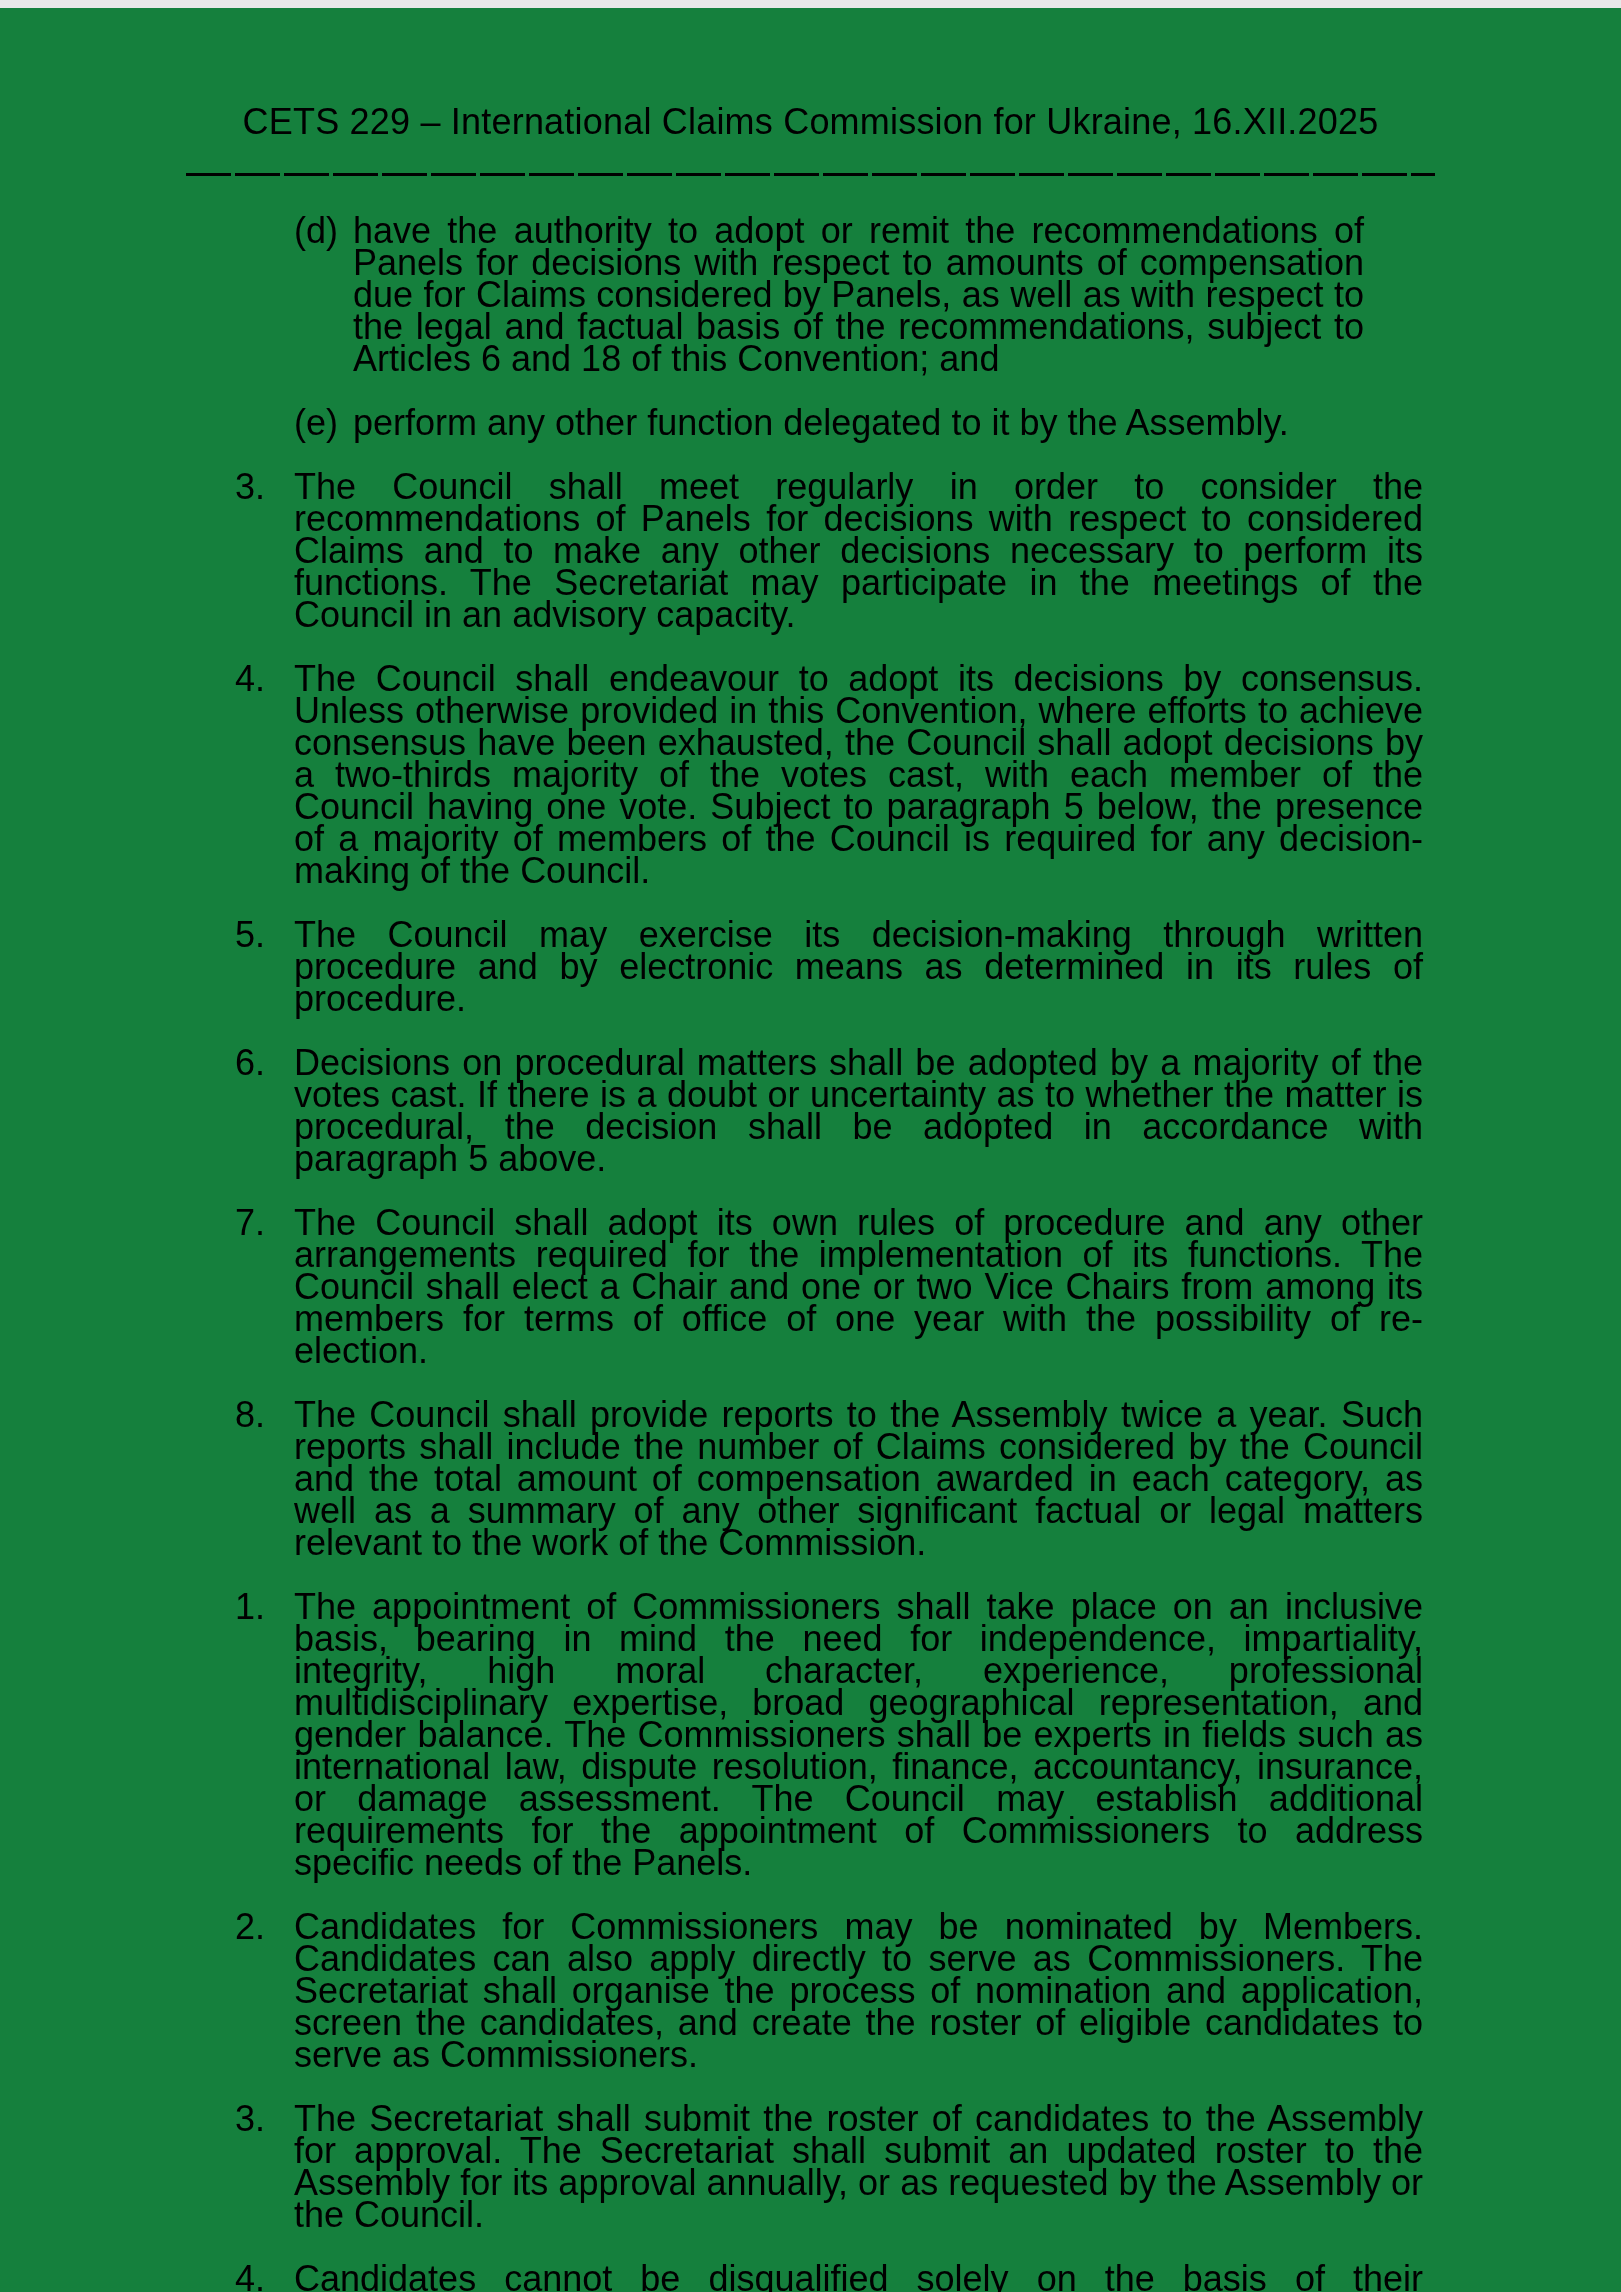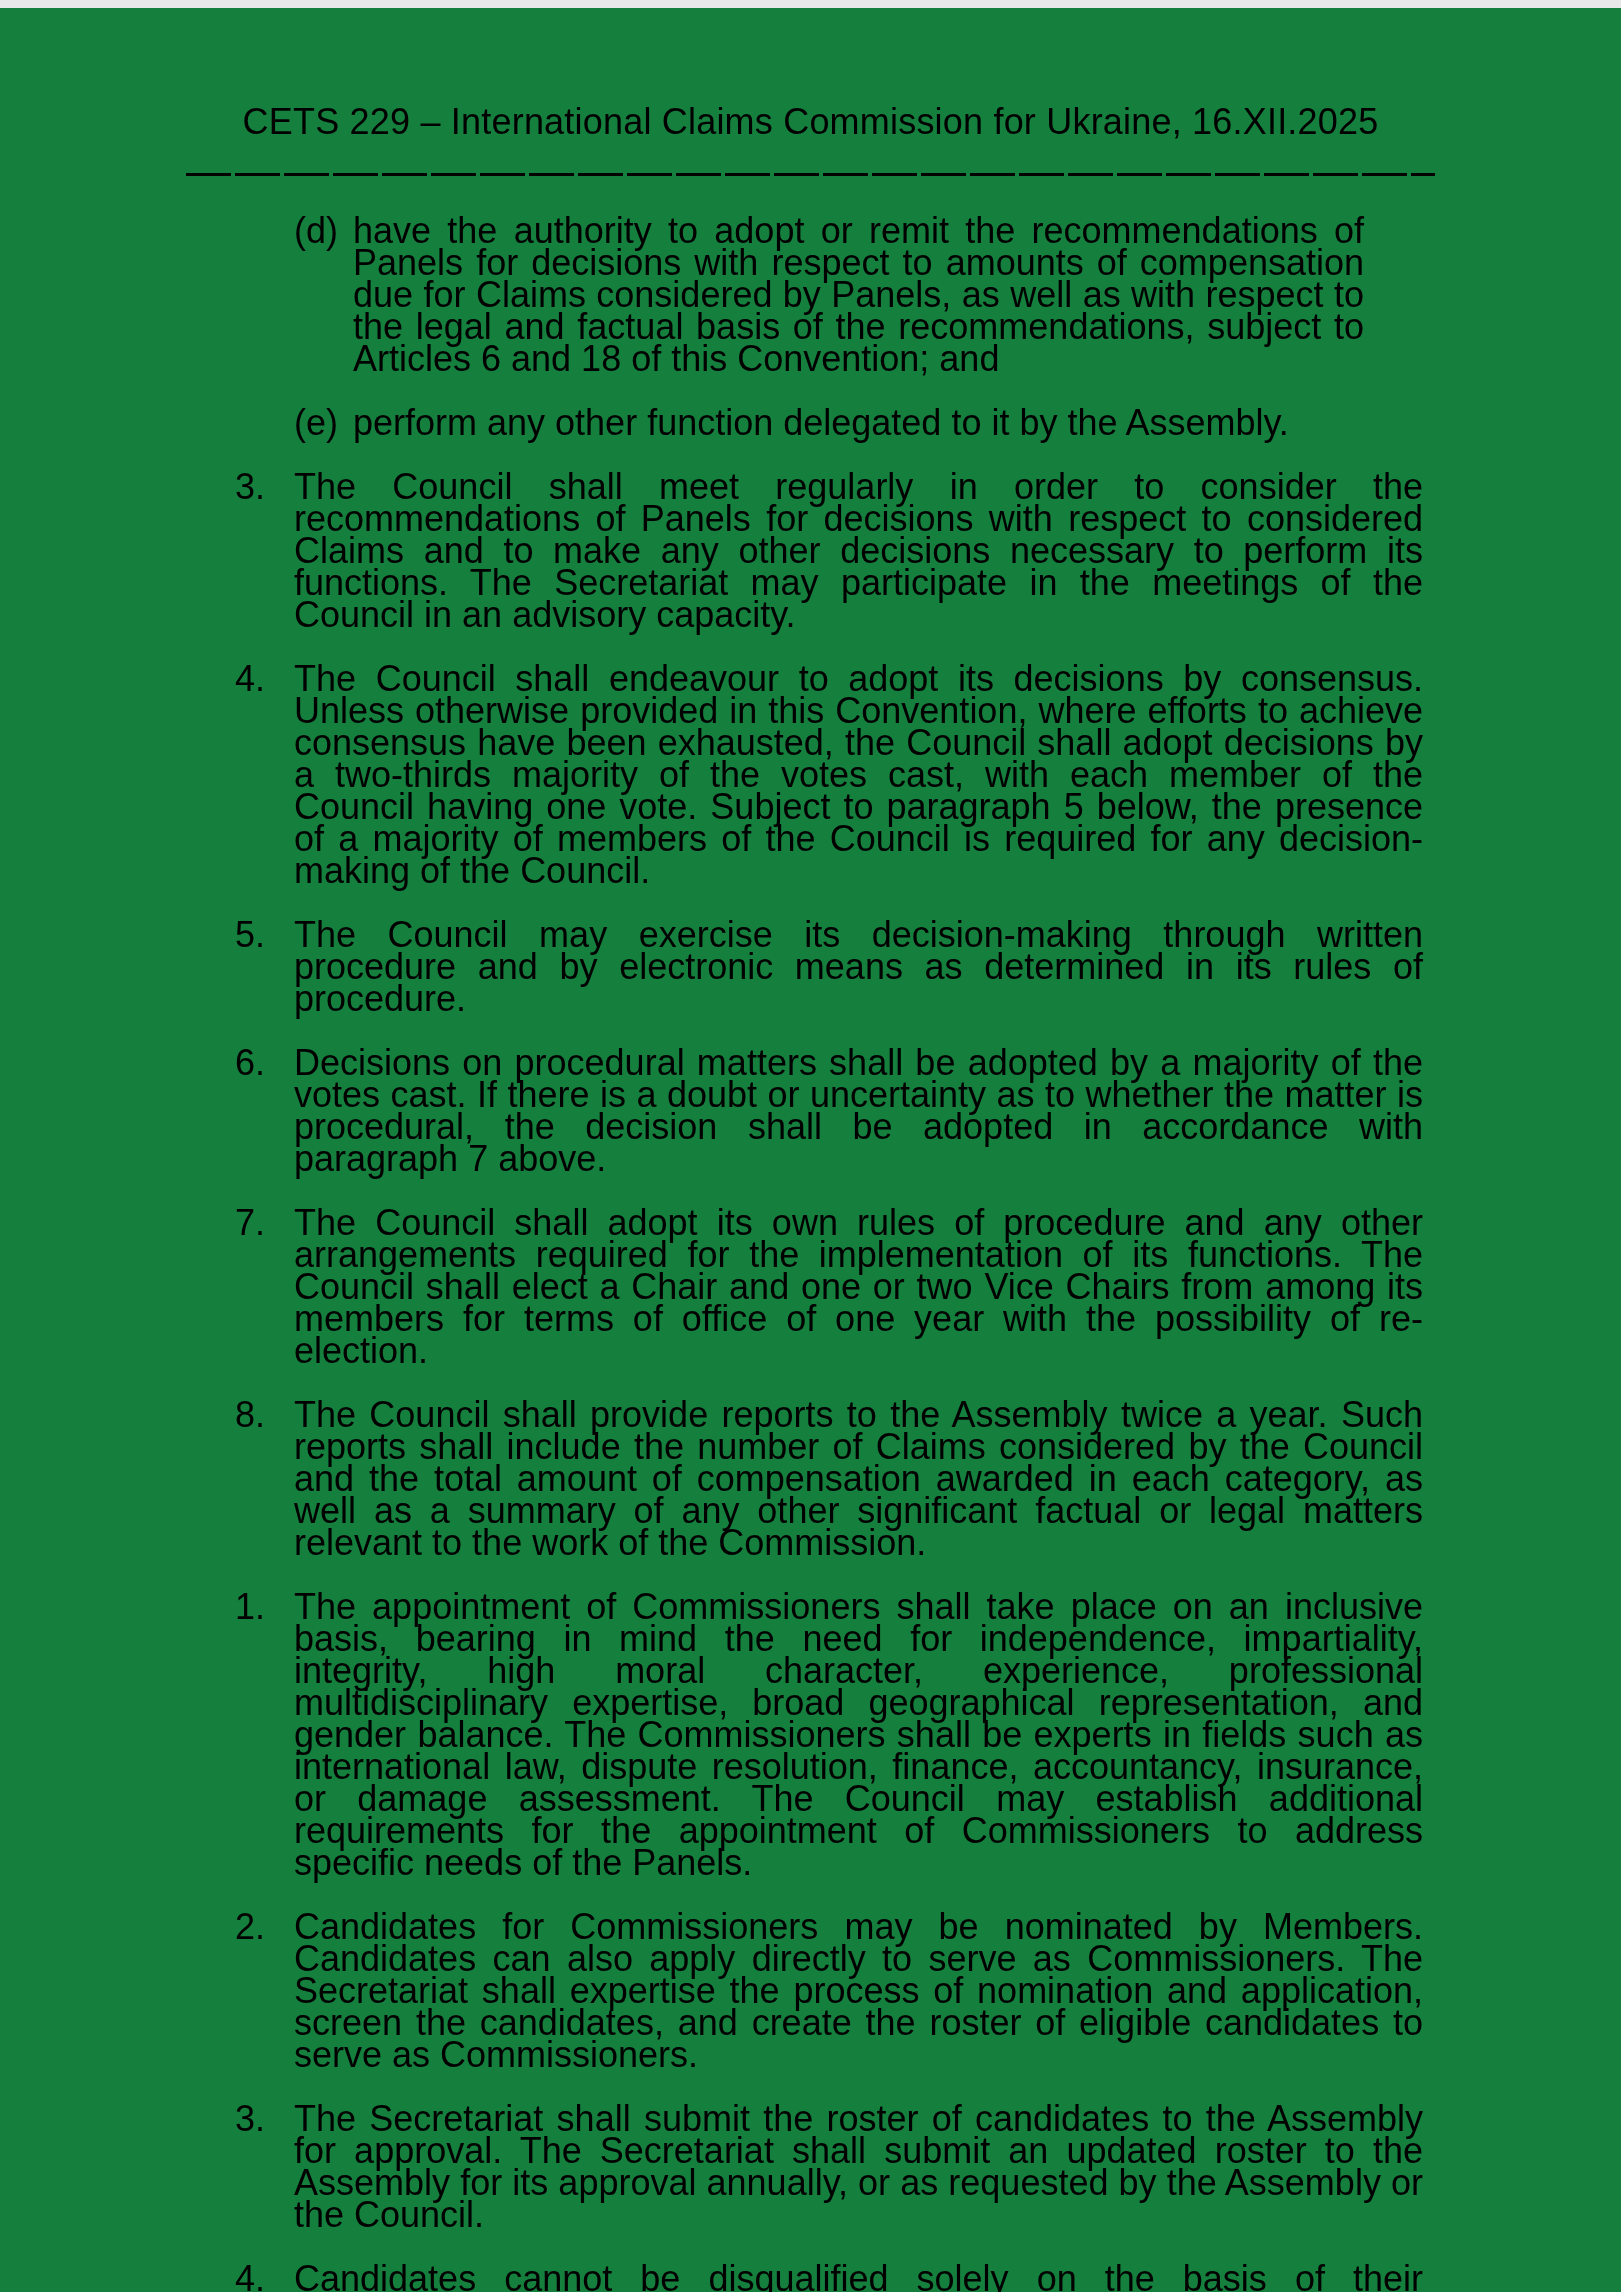--- a/index.html
+++ b/index.html
@@ -96,42 +96,42 @@
       <span class="body">The Council shall endeavour to adopt its decisions by consensus. Unless otherwise provided in this Convention, where efforts to achieve consensus have been exhausted, the Council shall adopt decisions by a two-thirds majority of the votes cast, with each member of the Council having one vote. Subject to paragraph 5 below, the presence of a majority of members of the Council is required for any decision-making of the Council.</span>
     </div>
 
     <div class="item">
       <span class="marker">5.</span>
       <span class="body">The Council may exercise its decision-making through written procedure and by electronic means as determined in its rules of procedure.</span>
     </div>
 
     <div class="item">
       <span class="marker">6.</span>
-      <span class="body">Decisions on procedural matters shall be adopted by a majority of the votes cast. If there is a doubt or uncertainty as to whether the matter is procedural, the decision shall be adopted in accordance with paragraph 7 above.</span>
+      <span class="body">Decisions on procedural matters shall be adopted by a majority of the votes cast. If there is a doubt or uncertainty as to whether the matter is procedural, the decision shall be adopted in accordance with paragraph 5 above.</span>
     </div>
 
     <div class="item">
       <span class="marker">7.</span>
       <span class="body">The Council shall adopt its own rules of procedure and any other arrangements required for the implementation of its functions. The Council shall elect a Chair and one or two Vice Chairs from among its members for terms of office of one year with the possibility of re-election.</span>
     </div>
 
     <div class="item">
       <span class="marker">8.</span>
       <span class="body">The Council shall provide reports to the Assembly twice a year. Such reports shall include the number of Claims considered by the Council and the total amount of compensation awarded in each category, as well as a summary of any other significant factual or legal matters relevant to the work of the Commission.</span>
     </div>
 
 
     <div class="item">
       <span class="marker">1.</span>
       <span class="body">The appointment of Commissioners shall take place on an inclusive basis, bearing in mind the need for independence, impartiality, integrity, high moral character, experience, professional multidisciplinary expertise, broad geographical representation, and gender balance. The Commissioners shall be experts in fields such as international law, dispute resolution, finance, accountancy, insurance, or damage assessment. The Council may establish additional requirements for the appointment of Commissioners to address specific needs of the Panels.</span>
     </div>
 
     <div class="item">
       <span class="marker">2.</span>
-      <span class="body">Candidates for Commissioners may be nominated by Members. Candidates can also apply directly to serve as Commissioners. The Secretariat shall expertise the process of nomination and application, screen the candidates, and create the roster of eligible candidates to serve as Commissioners.</span>
+      <span class="body">Candidates for Commissioners may be nominated by Members. Candidates can also apply directly to serve as Commissioners. The Secretariat shall organise the process of nomination and application, screen the candidates, and create the roster of eligible candidates to serve as Commissioners.</span>
     </div>
 
     <div class="item">
       <span class="marker">3.</span>
       <span class="body">The Secretariat shall submit the roster of candidates to the Assembly for approval. The Secretariat shall submit an updated roster to the Assembly for its approval annually, or as requested by the Assembly or the Council.</span>
     </div>
 
     <div class="item">
       <span class="marker">4.</span>
       <span class="body">Candidates cannot be disqualified solely on the basis of their nationality.</span>

